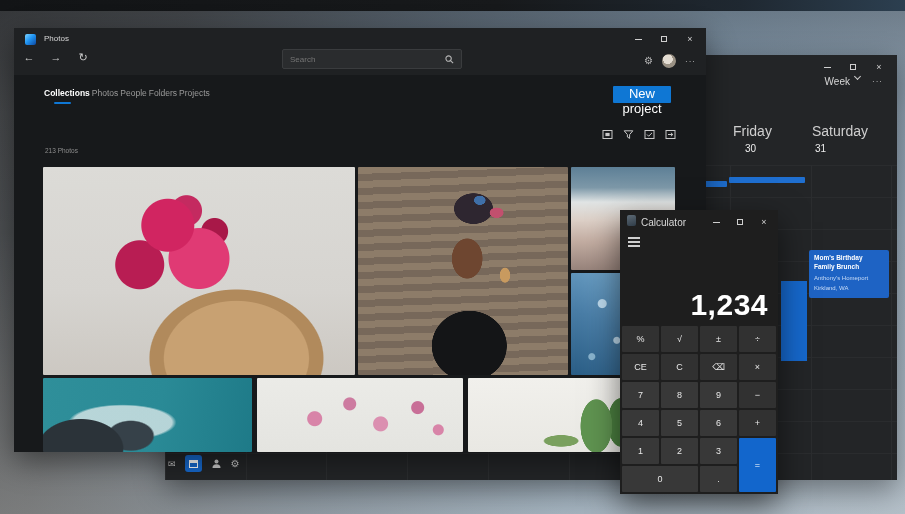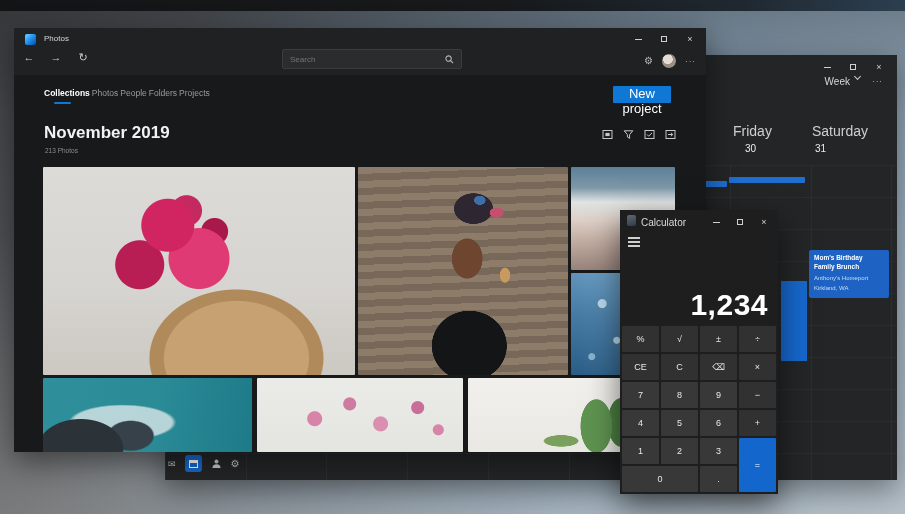--- a/index.html
+++ b/index.html
@@ -233,21 +233,20 @@
       <span class="tab active">Collections</span>
       <span class="tab">Photos</span>
       <span class="tab">People</span>
       <span class="tab">Folders</span>
       <span class="tab">Projects</span>
     </div>
     <div class="tab-underline"></div>
 
     <button class="newproject">New project</button>
 
-    <div class="heading">November 2019</div>
     <div class="subheading">213 Photos</div>
 
     <div class="ph-tools">
       <svg width="11" height="11" viewBox="0 0 11 11">
         <rect x="1" y="1.5" width="9" height="8" fill="none" stroke="#c8c8c8" stroke-width="1"></rect>
         <rect x="3.4" y="3.9" width="4.2" height="3.2" fill="#c8c8c8"></rect>
       </svg>
       <svg width="11" height="11" viewBox="0 0 11 11">
         <path d="M1.2 1.8 H9.8 L6.6 5.6 V9.4 L4.4 8 V5.6 Z" fill="none" stroke="#c8c8c8" stroke-width="1"></path>
       </svg>

